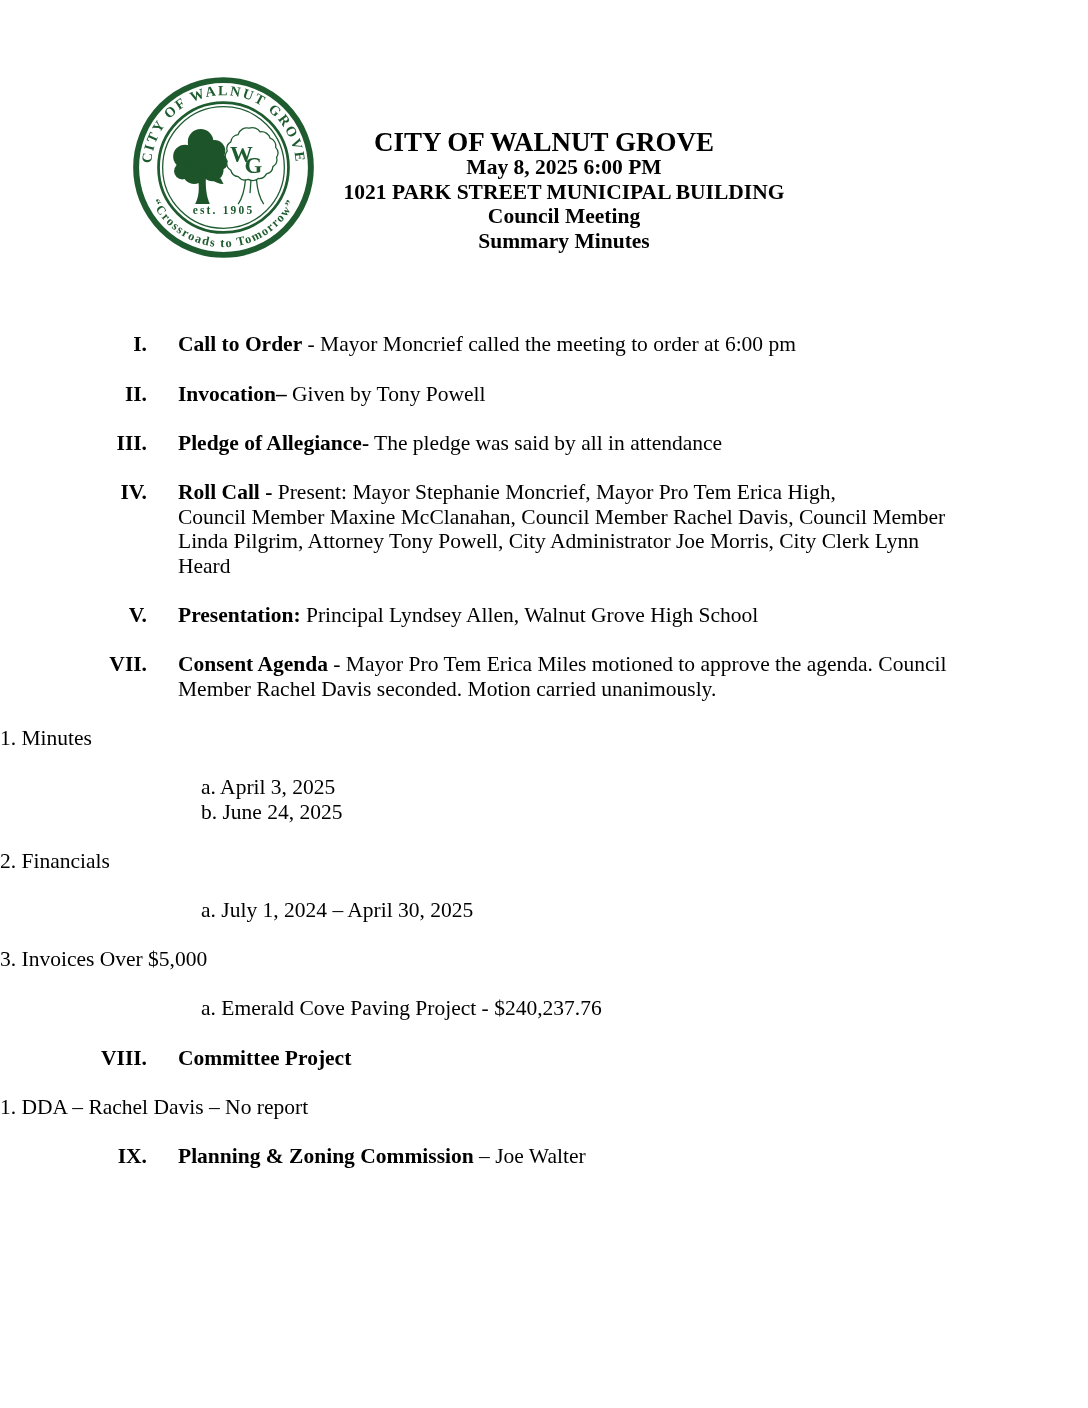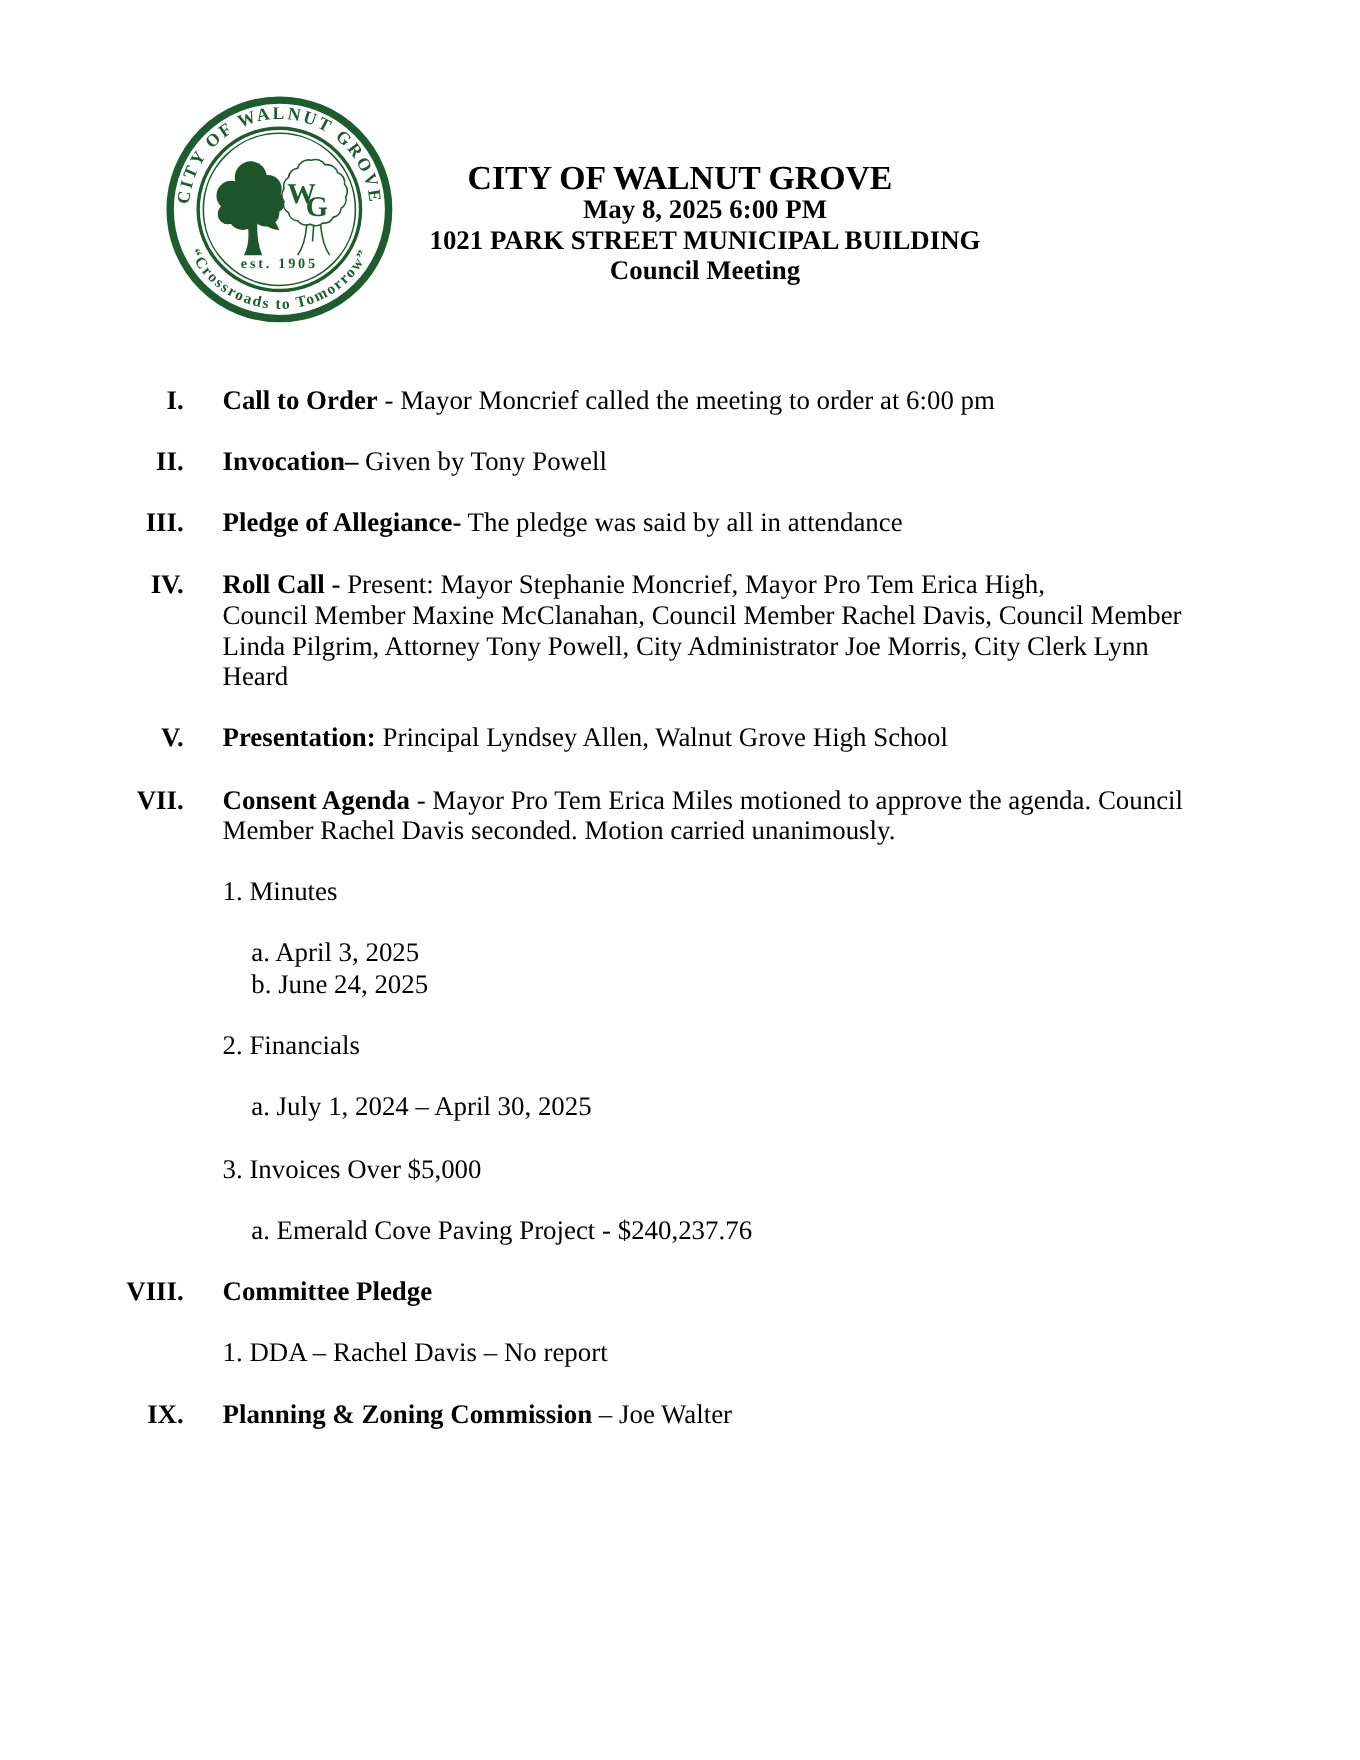--- a/index.html
+++ b/index.html
@@ -23,21 +23,21 @@
   }
   .para { margin:24.6px 0 0 0; }
   .para.first { margin-top:0; }
   .para.tight { margin-top:0; }
   .item { position:relative; padding-left:178px; padding-right:132px; }
   .roman {
     position:absolute; left:0; top:0; width:147px; text-align:right;
     font-weight:bold;
   }
   .heading { font-weight:bold; }
-  .sub1 { margin-left:178px; }
+  .sub1 { }
   .sub2 { margin-left:201px; padding-right:92px; }
   .seal-text { font-family:"Liberation Serif", "DejaVu Serif", serif; font-weight:bold; }
 </style>
 </head>
 <body>
 
 <div class="page">
 
   <svg class="logo" viewBox="0 0 200 200" aria-hidden="true">
     <defs>
@@ -78,20 +78,21 @@
     <text class="seal-text" x="107" y="94" font-size="25" fill="#1e5c30">W</text>
     <text class="seal-text" x="123" y="106" font-size="25" fill="#1e5c30">G</text>
     <text class="seal-text" x="100" y="151" font-size="12.5" letter-spacing="2.4" text-anchor="middle" fill="#1e5c30">est. 1905</text>
   </svg>
 
   <div class="header-block">
     <div class="h-title">CITY OF WALNUT GROVE</div>
     <div class="h-line">May 8, 2025 6:00 PM</div>
     <div class="h-line">1021 PARK STREET MUNICIPAL BUILDING</div>
     <div class="h-line">Council Meeting</div>
+    <div class="h-line">Summary Minutes</div>
   </div>
 
   <div class="body-list">
 
     <div class="para first item">
       <span class="roman">I.</span>
       <span class="heading">Call to Order</span><span> - Mayor Moncrief called the meeting to order at 6:00 pm</span>
     </div>
 
     <div class="para item">
@@ -126,21 +127,21 @@
     <div class="para tight sub2">b. June 24, 2025</div>
 
     <div class="para sub1">2. Financials</div>
     <div class="para sub2">a. July 1, 2024 – April 30, 2025</div>
 
     <div class="para sub1">3. Invoices Over $5,000</div>
     <div class="para sub2">a. Emerald Cove Paving Project - $240,237.76</div>
 
     <div class="para item">
       <span class="roman">VIII.</span>
-      <span class="heading">Committee Pledge</span><span></span>
+      <span class="heading">Committee Project</span><span></span>
     </div>
 
     <div class="para sub1">1. DDA – Rachel Davis – No report</div>
 
     <div class="para item">
       <span class="roman">IX.</span>
       <span class="heading">Planning &amp; Zoning Commission</span><span> – Joe Walter</span>
     </div>
 
   </div>

